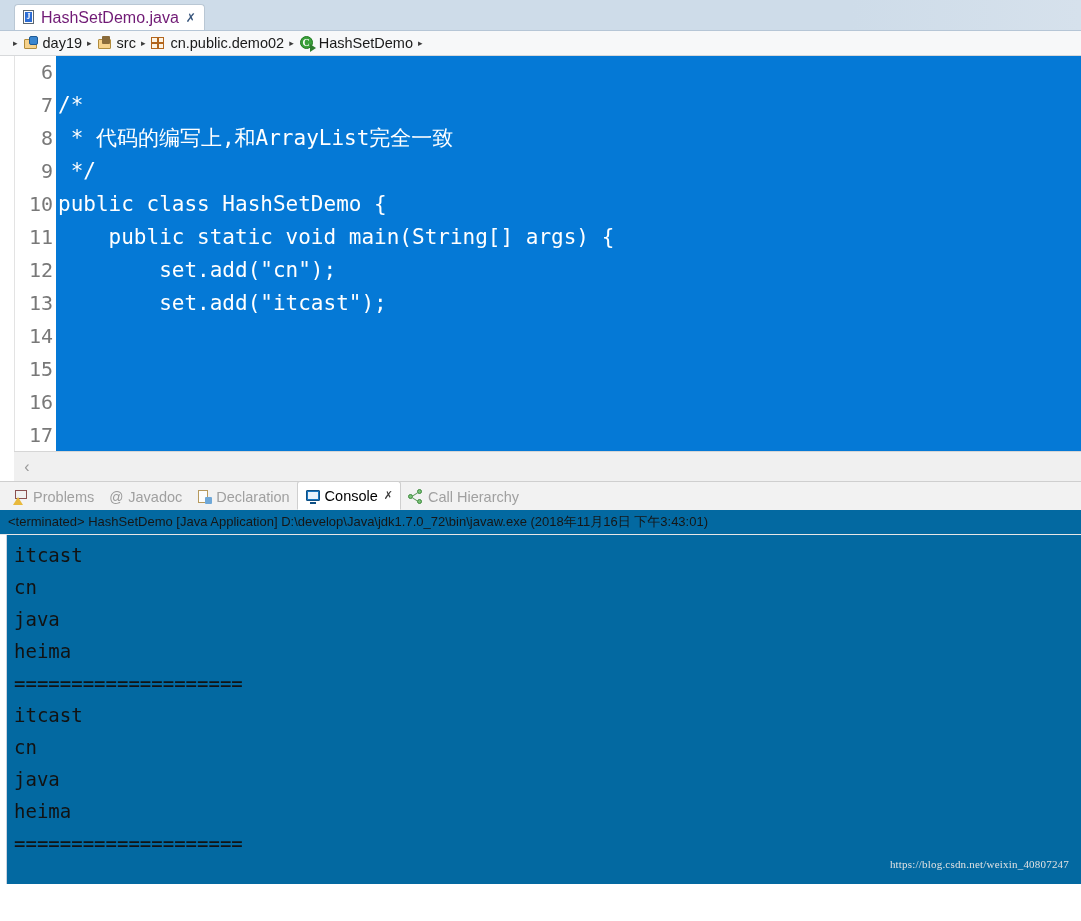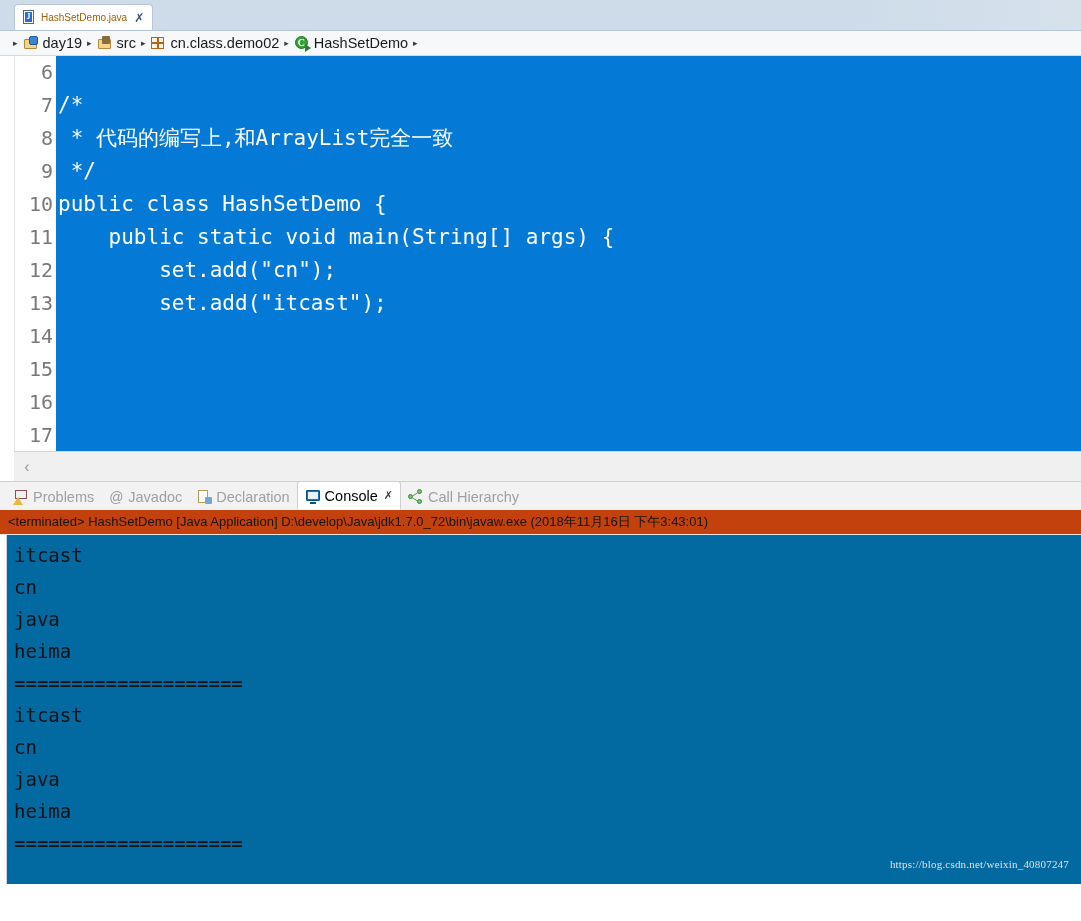--- a/index.html
+++ b/index.html
@@ -51,22 +51,22 @@
     width: 7px; height: 10px;
     background: #2b6cd4;
     color: #fff;
     font-size: 8px;
     font-family: "Liberation Serif", serif;
     text-align: center;
     line-height: 10px;
     font-weight: bold;
   }
   .tab-label {
-    font-size: 10px;
-    color: #a16207;
+    font-size: 16px;
+    color: #701a75;
     white-space: nowrap;
   }
   .tab-close {
     margin-left: 7px;
     font-size: 12px;
     color: #35537a;
     line-height: 1;
   }
   .tabbar-fade {
     position: absolute;
@@ -308,21 +308,21 @@
     position:absolute; left:4px; width:6px; height:1.2px; background:#5a9a59;
   }
   .ico-callh .ln1 { top:5px; transform: rotate(-32deg); }
   .ico-callh .ln2 { top:10px; transform: rotate(32deg); }
 
   
   .console-header {
     font-size: 13px;
     color: #161616;
     padding: 3px 0 3px 8px;
-    background: #c2410c;
+    background: #0369a1;
     white-space: nowrap;
     border-bottom: 1px solid #e7e7e7;
     font-family: "Liberation Sans", sans-serif;
   }
   .console-body {
     background: #0369a1;
     position: relative;
     height: 349px;
     display: flex;
   }
@@ -386,21 +386,21 @@
     <span>src</span>
   </span>
   <span class="crumb-arrow">▸</span>
 
   <span class="crumb">
     <span class="crumb-ico ico-pkg">
       <span class="grid"></span>
         <span class="hline"></span>
         <span class="vline"></span>
     </span>
-    <span>cn.class.demo02</span>
+    <span>cn.public.demo02</span>
   </span>
   <span class="crumb-arrow">▸</span>
 
   <span class="crumb">
     <span class="crumb-ico ico-class">
       <span class="circ"></span>
         <span class="cletter">C</span>
         <span class="play"></span>
     </span>
     <span>HashSetDemo</span>

